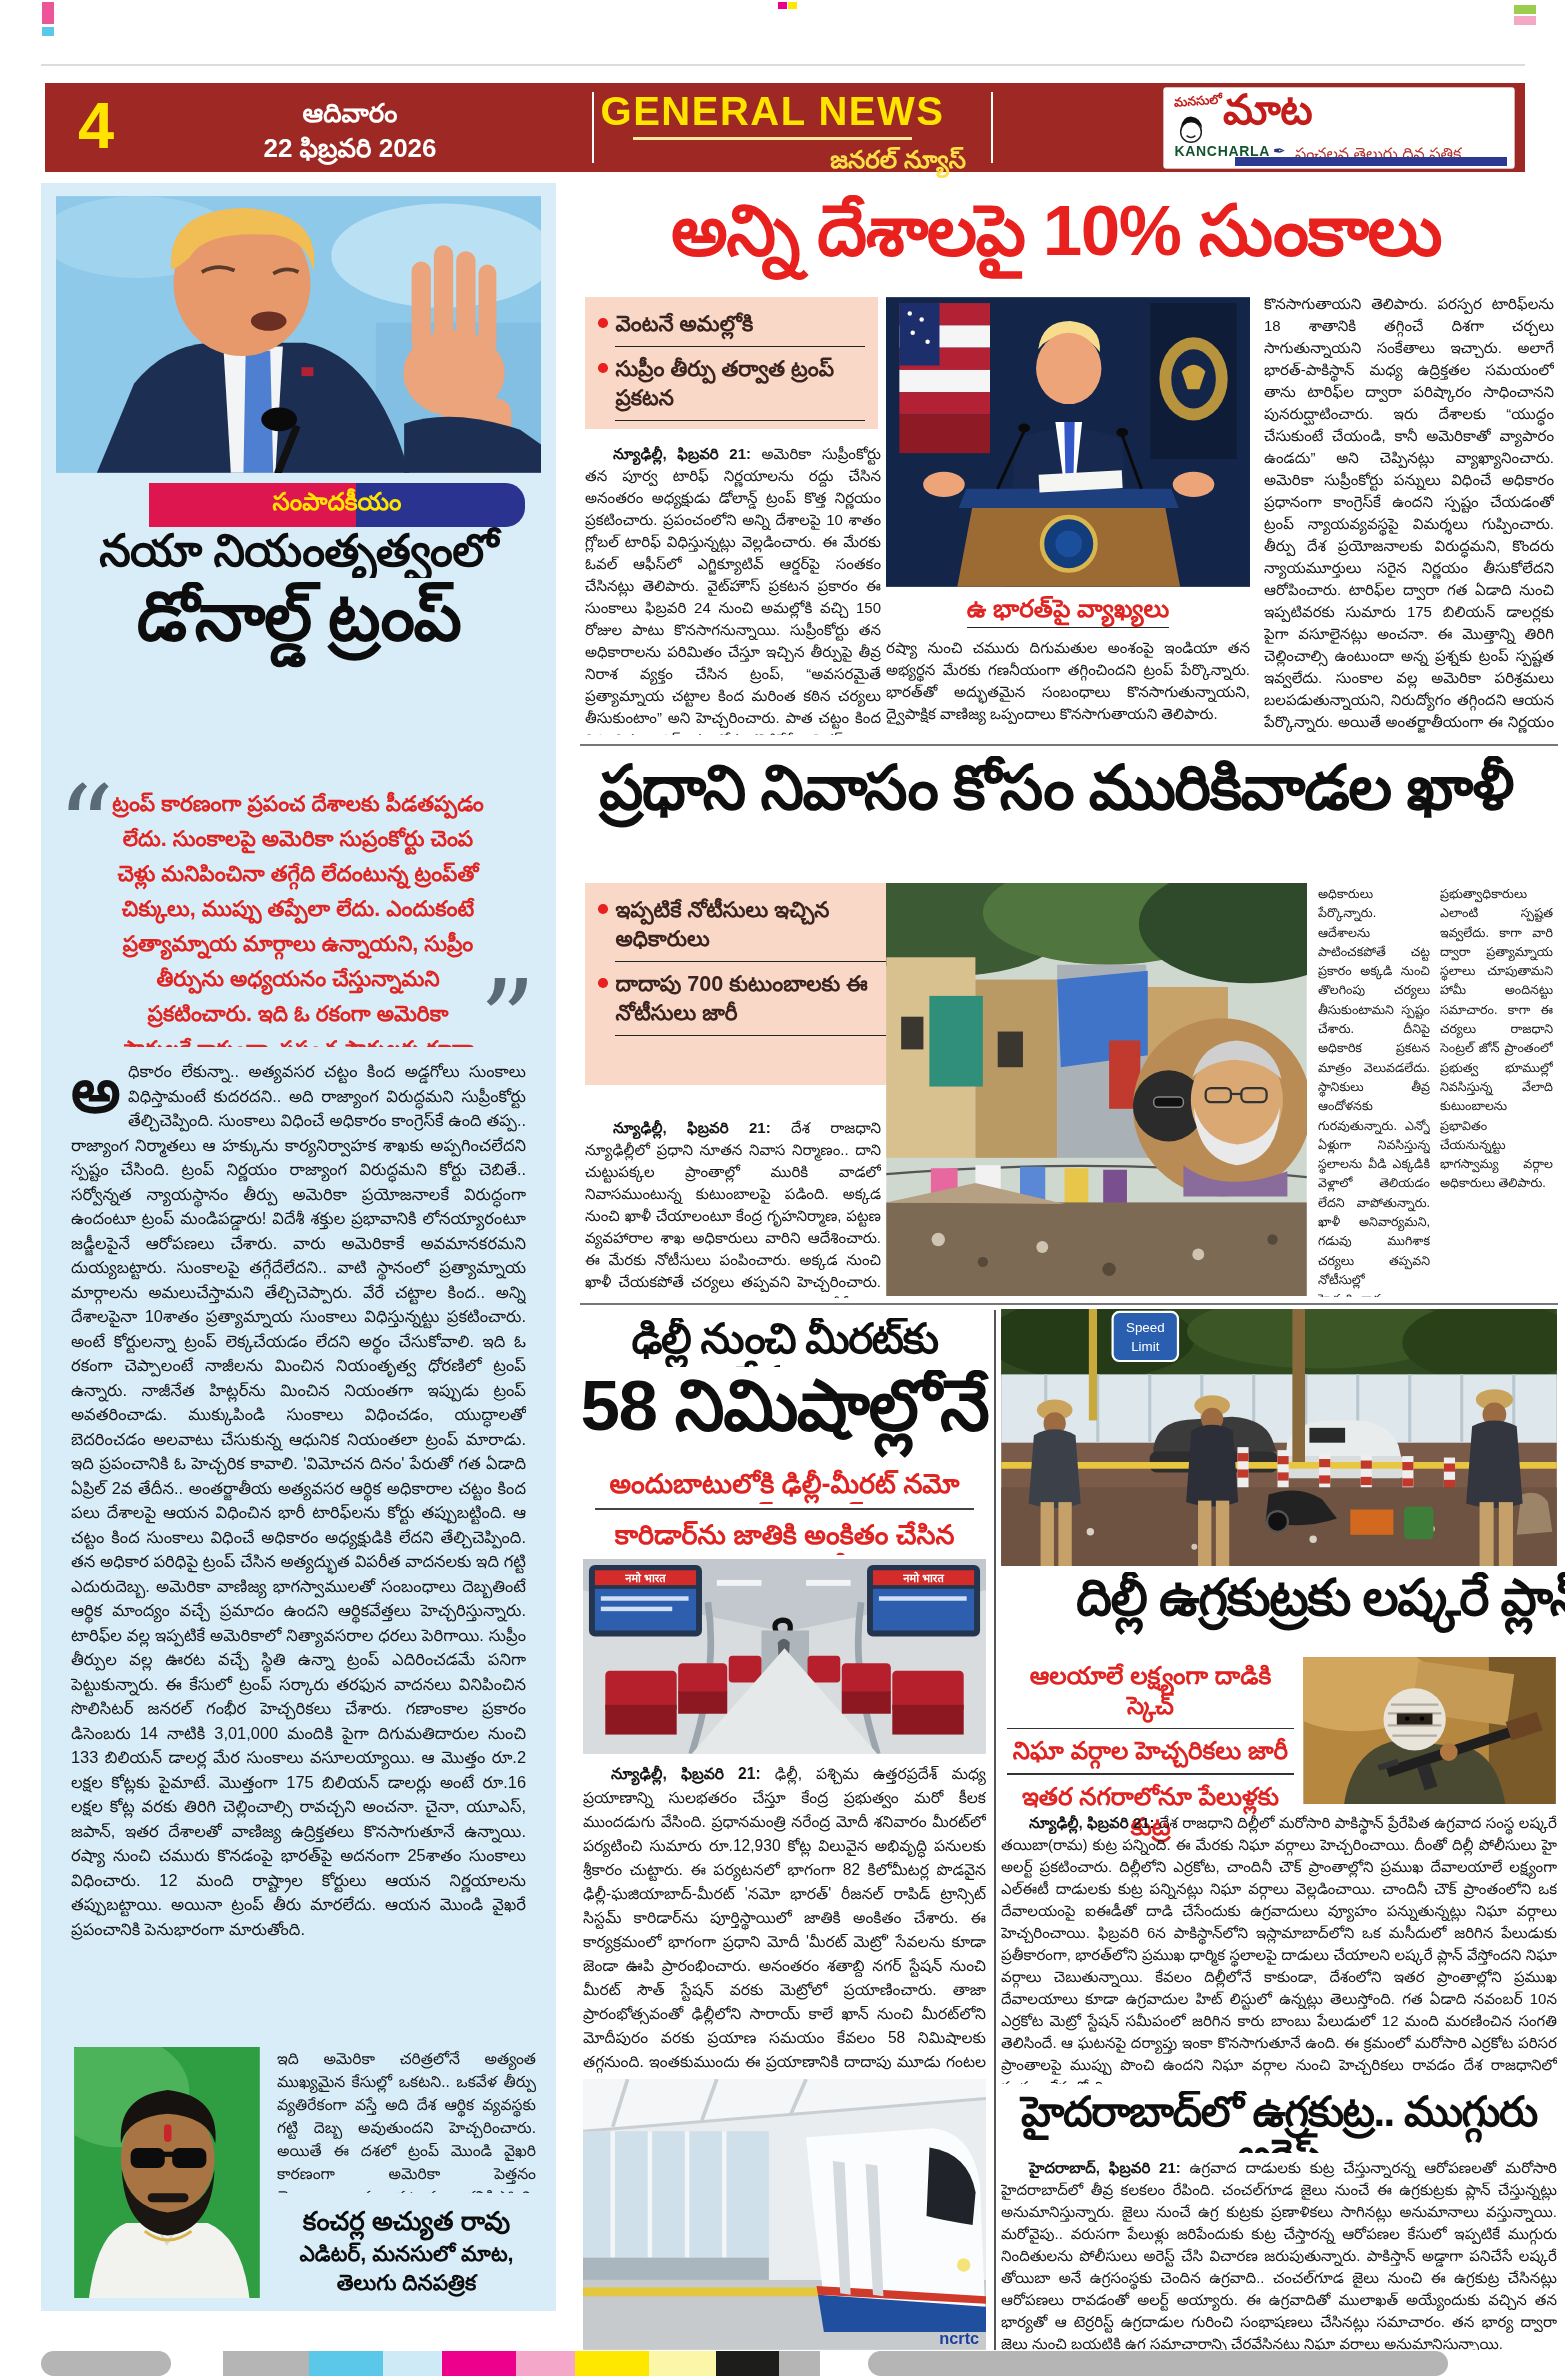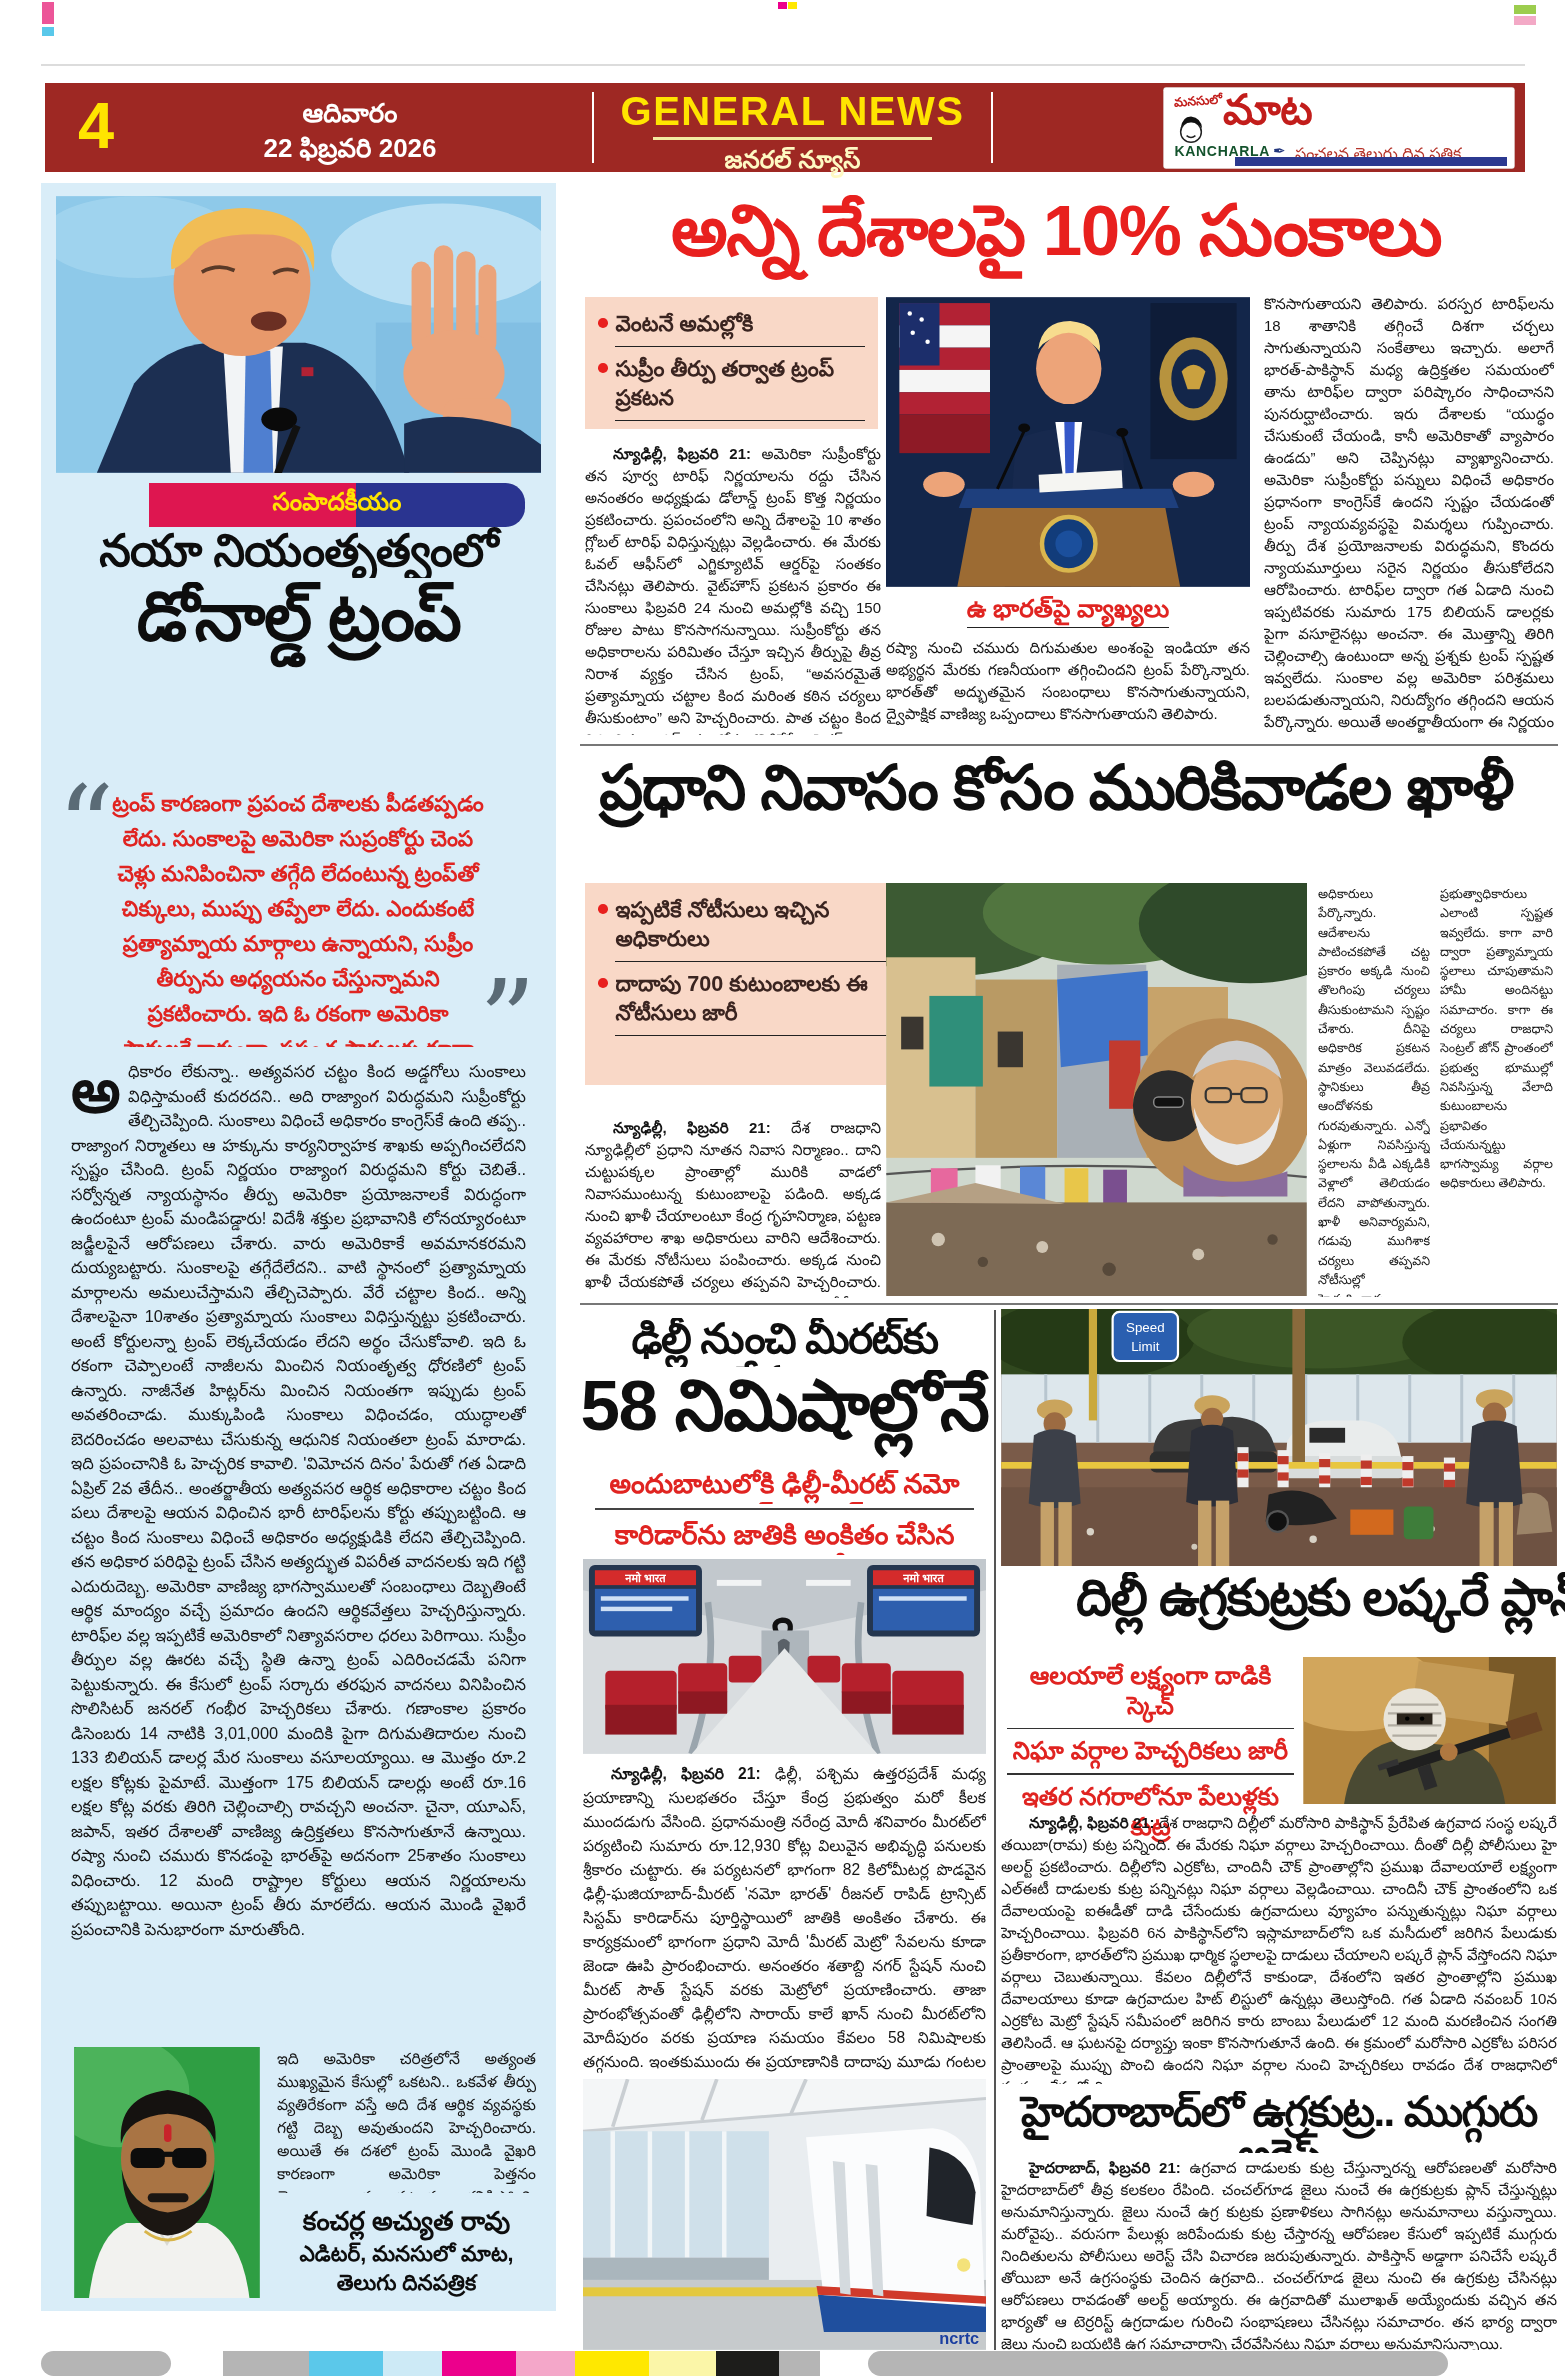--- a/index.html
+++ b/index.html
@@ -7,21 +7,21 @@
         font-family:"Liberation Sans","DejaVu Sans",sans-serif;color:#141414;}
   .abs{position:absolute;}
   .hline{position:absolute;background:#777;height:1.5px;}
   .vline{position:absolute;background:#555;width:1.5px;}
   
   .band{background:#9e2823;}
   .pgnum{font-size:65px;font-weight:bold;color:#ffe400;line-height:1;}
   .daydate{color:#fff;font-weight:bold;font-size:26px;line-height:1.35;text-align:center;}
   .secEn{color:#ffe400;font-weight:bold;font-size:40px;letter-spacing:1.5px;text-align:center;line-height:1.05;}
   .secUl{height:3px;background:#f3e9a0;width:72%;margin:4.5px auto 6px auto;}
-  .secTe{color:#fef9c3;font-weight:bold;font-size:24.5px;text-align:center;}
+  .secTe{color:#fde047;font-weight:bold;font-size:24.5px;text-align:right;}
   .whitebar{background:#fff;border-radius:2.2px;box-shadow:0 0 0 0.7px #eee;}
   .brandTop{color:#c21d1b;font-weight:bold;font-size:12.6px;transform:rotate(-4deg);}
   .brandMain{color:#c21d1b;font-weight:bold;font-size:42px;line-height:1;letter-spacing:-0.7px;}
   .brandPub{color:#14532d;font-weight:bold;font-size:14px;letter-spacing:0.7px;}
   .brandTag{color:#b5342a;font-weight:normal;font-size:16px;}
   .nib{color:#22367d;font-size:15px;}
   .blueRule{background:#2b3990;}
   
   .edcol{background:#d9edf8;}
   .ribbon{background:linear-gradient(90deg,#de1650 0 55%,#2a3490 55% 100%);border-radius:0 19.3px 19.3px 0;
@@ -73,21 +73,21 @@
   <div class="reg" style="left:1514px;top:16.4px;width:22px;height:9px;background:#f3a9c6;"></div>
   <div class="abs" style="left:41px;top:64px;width:1484px;height:2.2px;background:#dcdcdc;"></div>
 
   <div class="abs band" style="left:45px;top:83px;width:1480px;height:89px;">
     <div class="abs pgnum" style="left:33px;top:10.4px;">4</div>
     <div class="abs daydate" style="left:119px;top:13.4px;width:372px;">
       <div>ఆదివారం</div>
       <div>22 ఫిబ్రవరి 2026</div>
     </div>
     <div class="abs" style="left:547px;top:9px;width:2.2px;height:71px;background:#ffffff;"></div>
-    <div class="abs" style="left:554px;top:7.4px;width:387px;">
+    <div class="abs" style="left:534px;top:7.4px;width:387px;">
       <div class="secEn">GENERAL NEWS</div>
       <div class="secUl"></div>
       <div class="secTe">జనరల్ న్యూస్</div>
     </div>
     <div class="abs" style="left:946px;top:9px;width:2.2px;height:71px;background:#ffffff;"></div>
 
     <div class="abs whitebar" style="left:1119px;top:4.5px;width:350px;height:80px;">
       <div class="abs brandTop" style="left:10.4px;top:6px;">మనసులో</div>
       <svg class="abs" style="left:12px;top:24px;" width="30" height="34" viewBox="0 0 40 46">
         <circle cx="20" cy="27" r="14" fill="#ffffff" stroke="#222" stroke-width="2"></circle>

